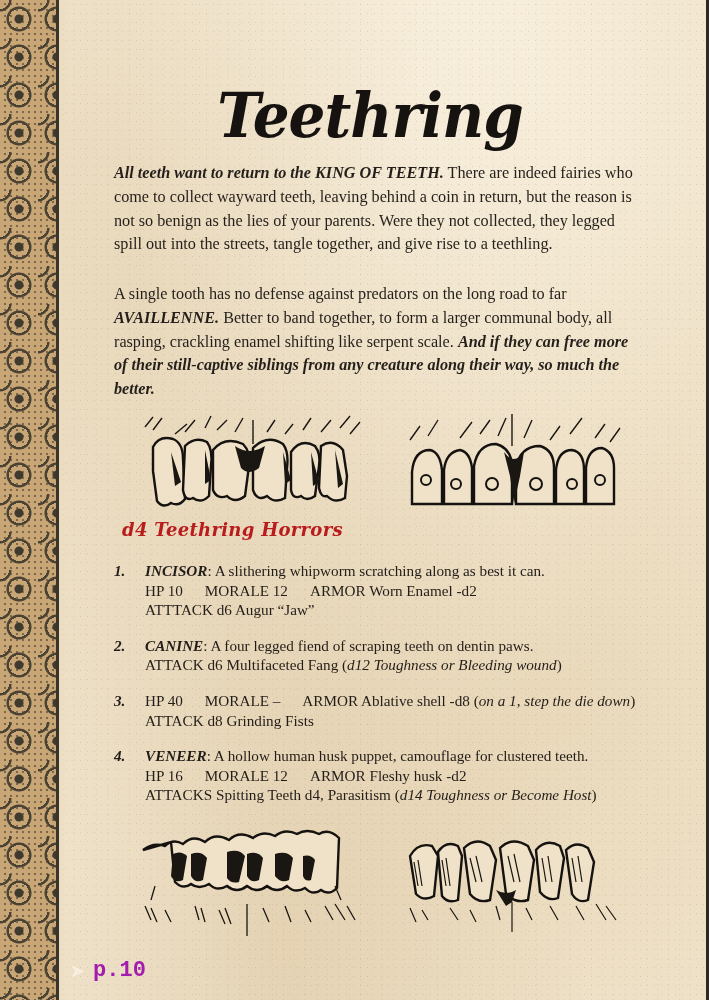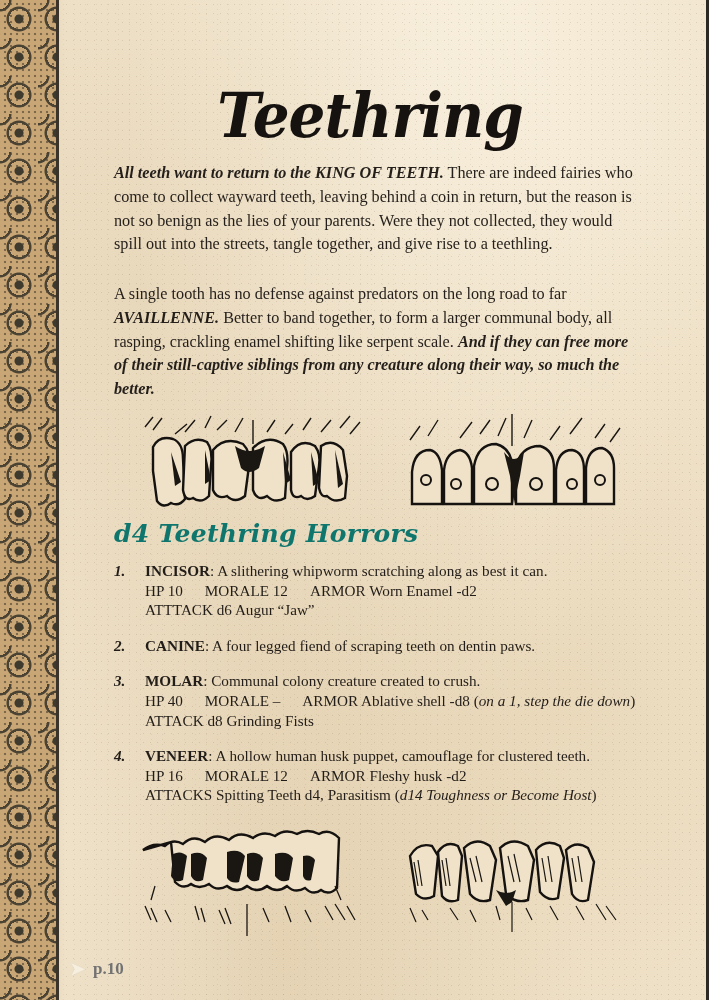--- a/index.html
+++ b/index.html
@@ -69,60 +69,60 @@
     .p2 { top: 283px; }
     .bi { font-weight: bold; font-style: italic; }
     .it { font-style: italic; }
 
     .illus {
       position: absolute;
     }
     .illus svg { display: block; }
 
     .section-heading {
-      position: absolute; left: 114px; top: 519px;
+      position: absolute; left: 122px; top: 519px;
       font-family: "DejaVu Serif", serif;
-      font-size: 25px; font-style: italic; font-weight: bold;
-      color: #0f766e; letter-spacing: 0.3px;
+      font-size: 18px; font-style: italic; font-weight: bold;
+      color: #b91c1c; letter-spacing: 0.3px;
     }
 
     .entries { position: absolute; left: 114px; top: 561px; width: 540px; }
     .entry { position: relative; margin-bottom: 16px; font-size: 15.2px; line-height: 19.6px; color: #221d18; }
     .entry-num {
       position: absolute; left: 0; top: 0; width: 24px;
       font-weight: bold; font-style: italic;
     }
     .entry-lines { margin-left: 31px; }
-    .entry-name { font-weight: bold; }
+    .entry-name { font-weight: bold; font-style: italic; }
     .stat-gap { display: inline-block; width: 22px; }
 
     .footer {
       position: absolute; left: 70px; top: 958px;
       display: flex; align-items: center; gap: 8px;
     }
     .footer-arrow { color: #f6efe0; font-size: 18px; font-weight: bold; text-shadow: 0 0 1px #d8cbb2; }
     .page-num {
-      font-family: Liberation Serif, serif;
-      font-size: 17px; font-weight: bold; color: #737373;
+      font-family: Liberation Mono, monospace;
+      font-size: 22px; font-weight: bold; color: #a21caf;
     }
   </style>
 </head>
 <body>
 
 <div class="page"></div>
 <div class="speckle"></div>
 <div class="border-band"></div>
 <div class="border-rule"></div>
 <div class="border-gap"></div>
 <div class="right-edge"></div>
 
 <h1 class="title" style="margin:0;">Teethring</h1>
 
 <div class="body-text p1">
-  <span class="bi">All teeth want to return to the KING OF TEETH.</span><span> There are indeed fairies who come to collect wayward teeth, leaving behind a coin in return, but the reason is not so benign as the lies of your parents. Were they not collected, they would spill out into the streets, tangle together, and give rise to a teethling.</span>
+  <span class="bi">All teeth want to return to the KING OF TEETH.</span><span> There are indeed fairies who come to collect wayward teeth, leaving behind a coin in return, but the reason is not so benign as the lies of your parents. Were they not collected, they legged spill out into the streets, tangle together, and give rise to a teethling.</span>
 </div>
 
 <div class="body-text p2">
   <span>A single tooth has no defense against predators on the long road to far </span><span class="bi">AVAILLENNE.</span><span> Better to band together, to form a larger communal body, all rasping, crackling enamel shifting like serpent scale. </span><span class="bi">And if they can free more of their still-captive siblings from any creature along their way, so much the better.</span>
 </div>
 
 <div class="illus" style="left:135px; top:412px;">
   <svg width="240" height="100" viewBox="0 0 240 100">
     <g stroke="#1a1612" stroke-width="1.4" fill="none">
       <path d="M10 15 l8 -10 M18 18 l9 -12 M40 22 l12 -10 M50 20 l10 -12 M70 16 l6 -12 M82 18 l10 -10 M100 20 l8 -14 M118 8 l0 24 M132 20 l8 -12 M150 22 l8 -10 M168 18 l8 -12 M186 20 l10 -12 M205 16 l10 -12 M215 22 l10 -12"></path>
@@ -180,27 +180,27 @@
       <div><span class="entry-name">INCISOR</span><span>: A slithering whipworm scratching along as best it can.</span></div>
       <div><span>HP 10</span><span class="stat-gap"></span><span>MORALE 12</span><span class="stat-gap"></span><span>ARMOR Worn Enamel -d2</span></div>
       <div><span>ATTTACK d6 Augur “Jaw”</span></div>
     </div>
   </div>
 
   <div class="entry">
     <span class="entry-num">2.</span>
     <div class="entry-lines">
       <div><span class="entry-name">CANINE</span><span>: A four legged fiend of scraping teeth on dentin paws.</span></div>
+      <div><span>ATTACK d6 Multifaceted Fang (</span><span class="it">d12 Toughness or Bleeding wound</span><span>)</span></div>
     </div>
   </div>
 
   <div class="entry">
     <span class="entry-num">3.</span>
     <div class="entry-lines">
-      <div><span class="entry-name">MOLAR</span><span>: Communal colony creature created to crush.</span></div>
       <div><span>HP 40</span><span class="stat-gap"></span><span>MORALE –</span><span class="stat-gap"></span><span>ARMOR Ablative shell -d8 (</span><span class="it">on a 1, step the die down</span><span>)</span></div>
       <div><span>ATTACK d8 Grinding Fists</span></div>
     </div>
   </div>
 
   <div class="entry">
     <span class="entry-num">4.</span>
     <div class="entry-lines">
       <div><span class="entry-name">VENEER</span><span>: A hollow human husk puppet, camouflage for clustered teeth.</span></div>
       <div><span>HP 16</span><span class="stat-gap"></span><span>MORALE 12</span><span class="stat-gap"></span><span>ARMOR Fleshy husk -d2</span></div>

